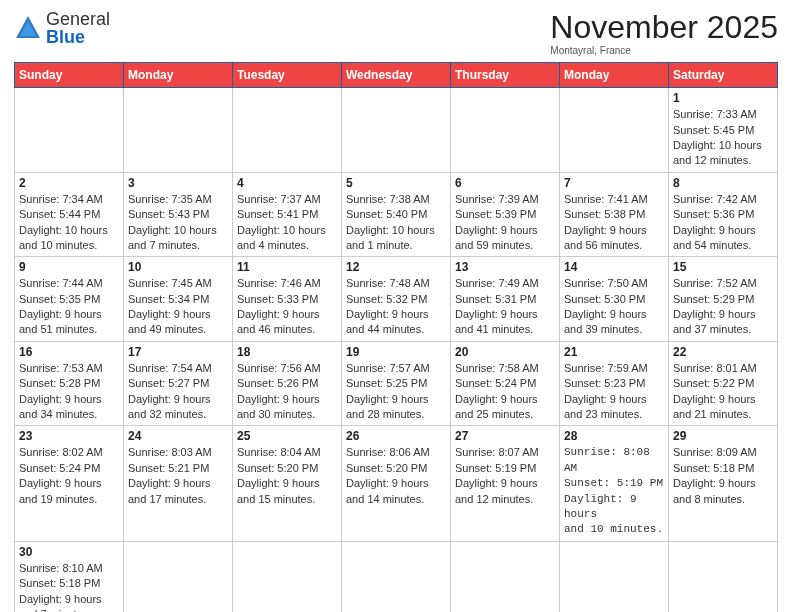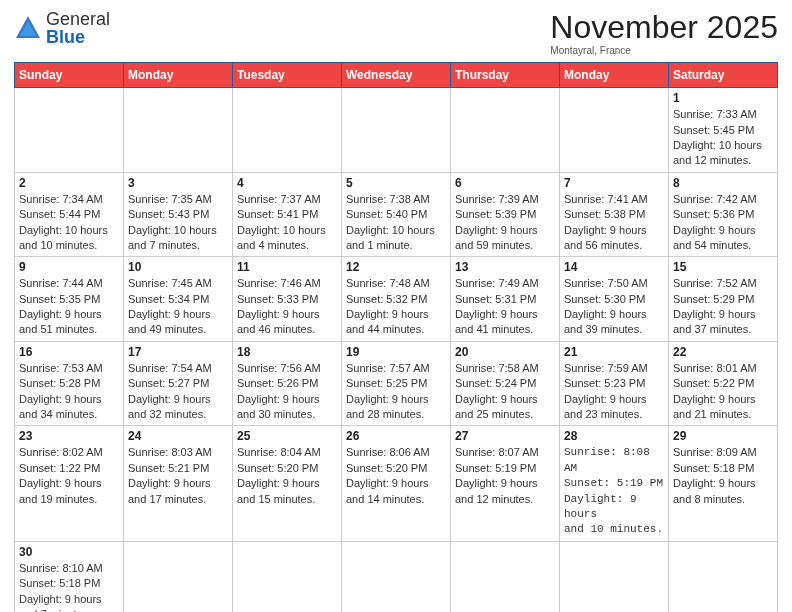--- a/index.html
+++ b/index.html
@@ -291,21 +291,21 @@
             <div class="day-info" style="white-space: pre-line;">Sunrise: 8:01 AM
 Sunset: 5:22 PM
 Daylight: 9 hours
 and 21 minutes.</div>
           </td>
         </tr>
         <tr>
           <td>
             <span class="day-num">23</span>
             <div class="day-info" style="white-space: pre-line;">Sunrise: 8:02 AM
-Sunset: 1:22 PM
+Sunset: 5:24 PM
 Daylight: 9 hours
 and 19 minutes.</div>
           </td>
           <td>
             <span class="day-num">24</span>
             <div class="day-info" style="white-space: pre-line;">Sunrise: 8:03 AM
 Sunset: 5:21 PM
 Daylight: 9 hours
 and 17 minutes.</div>
           </td>

